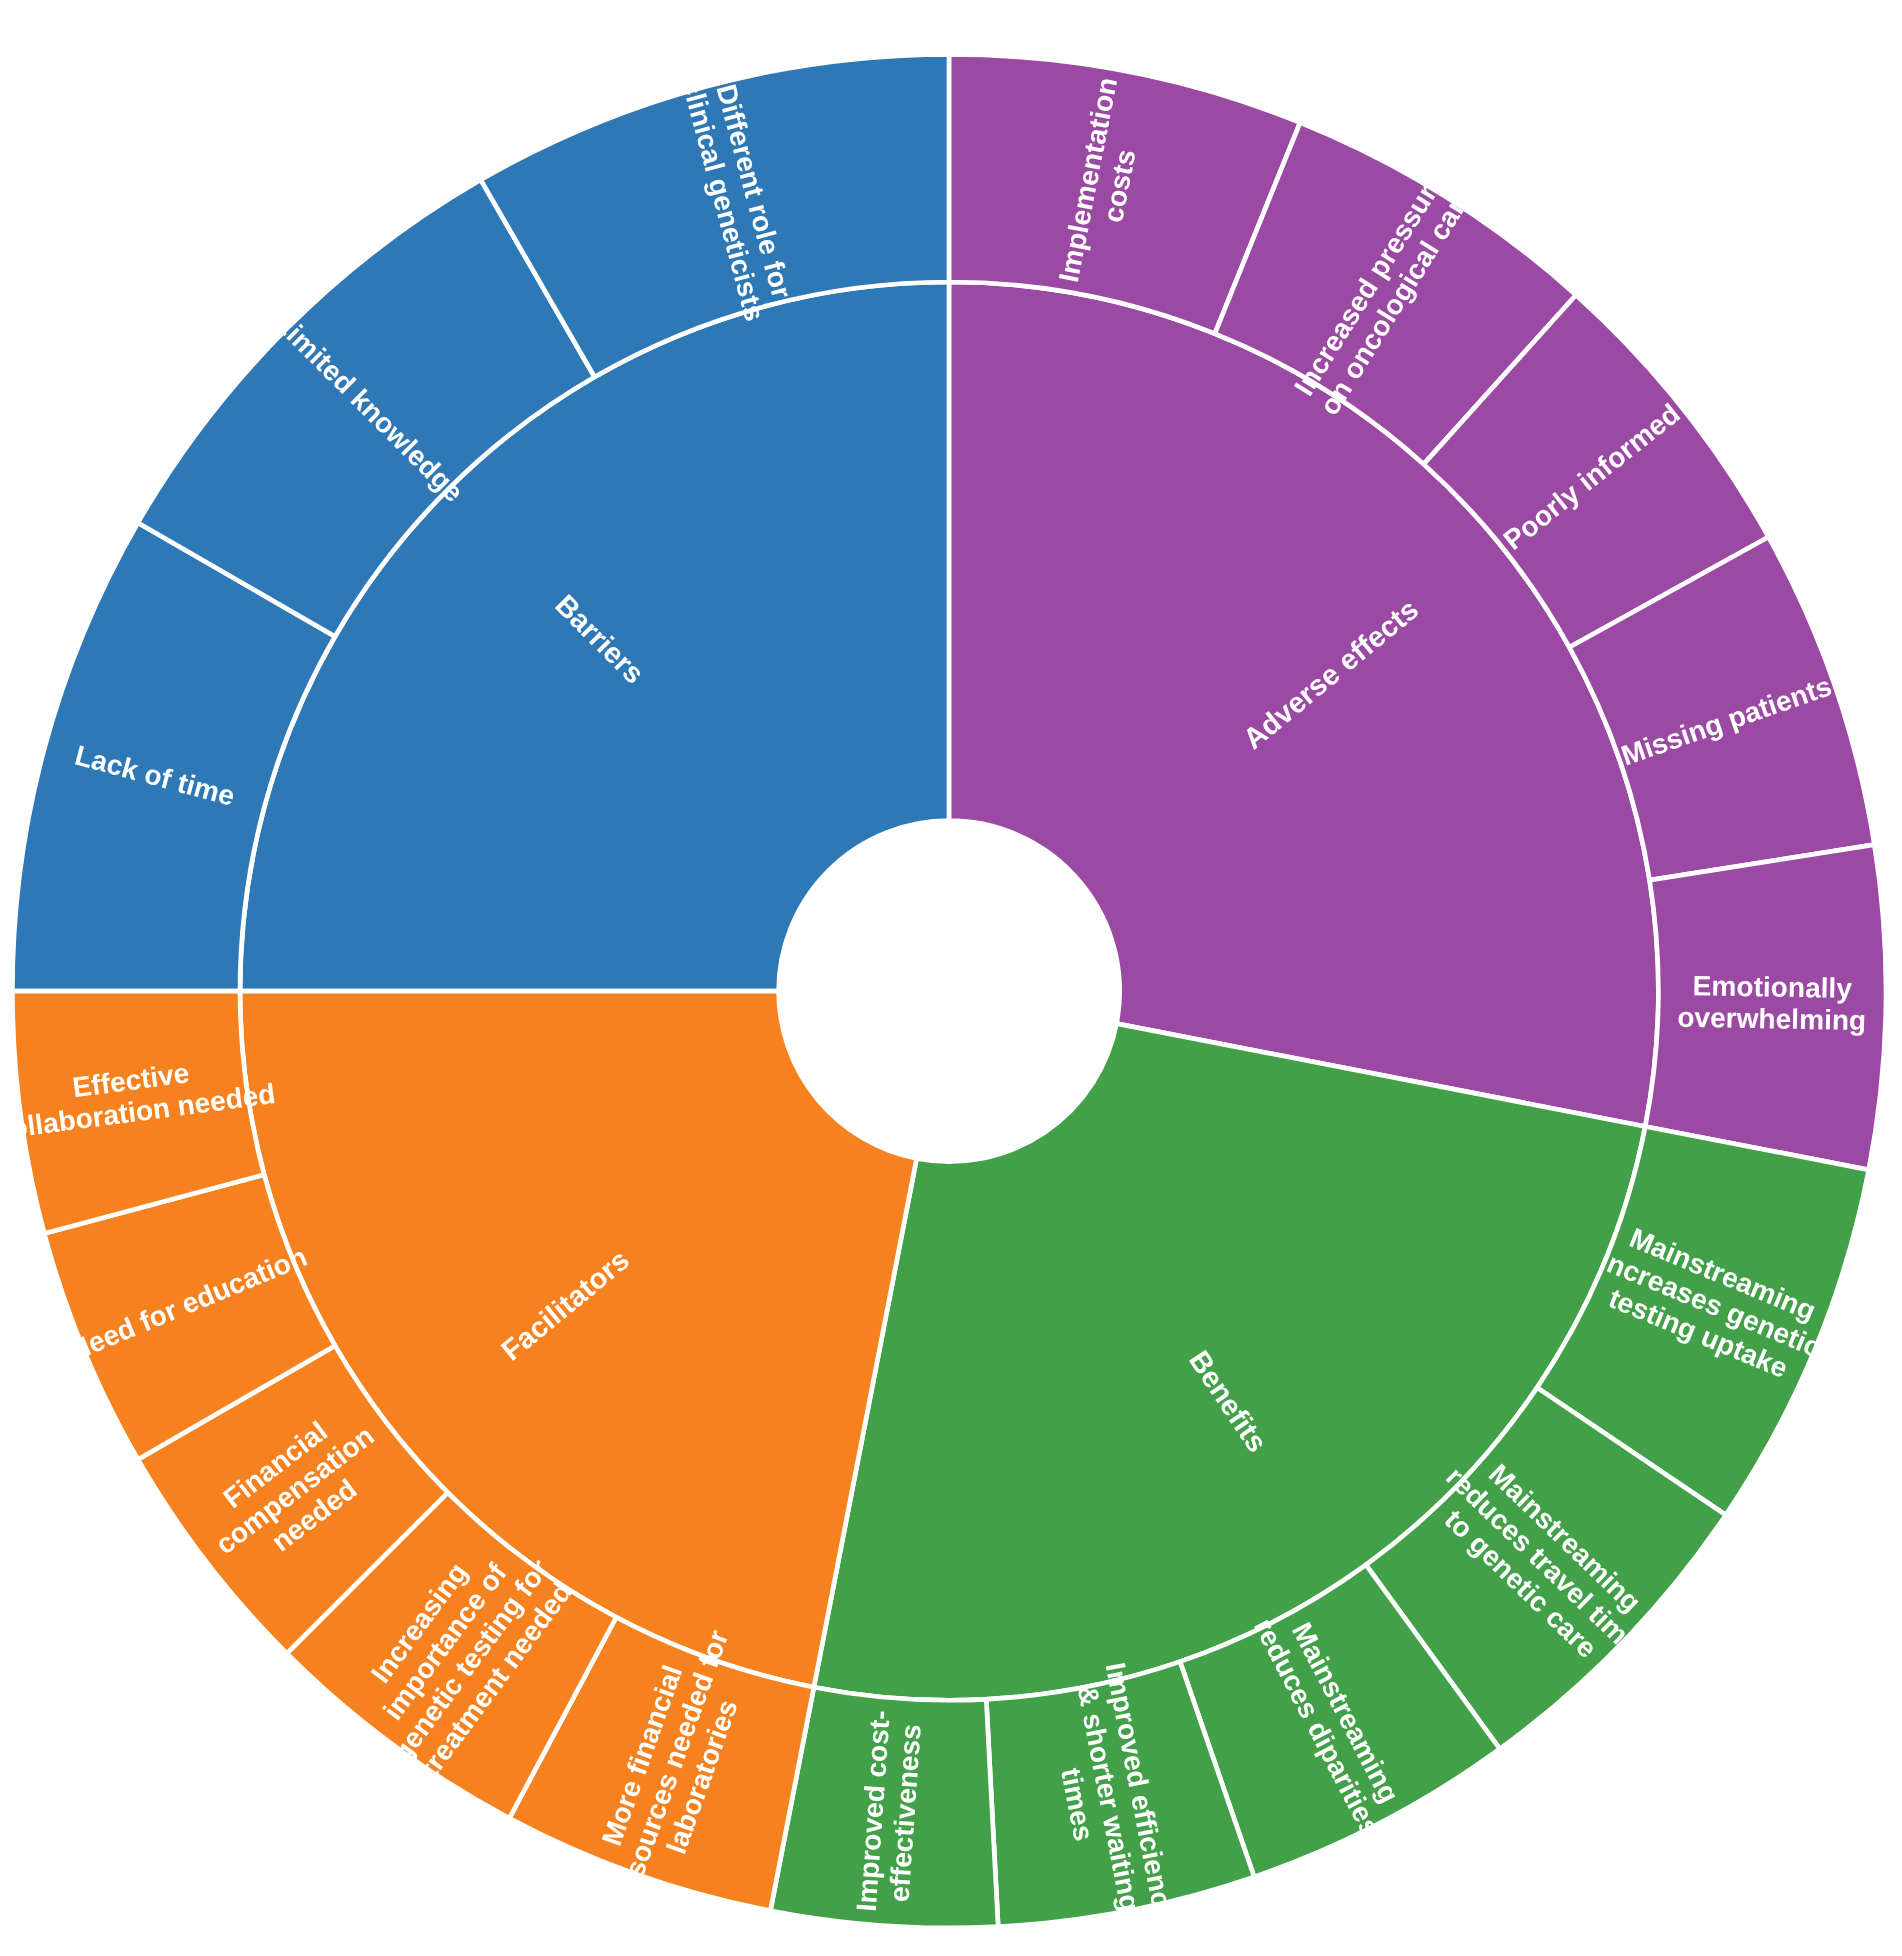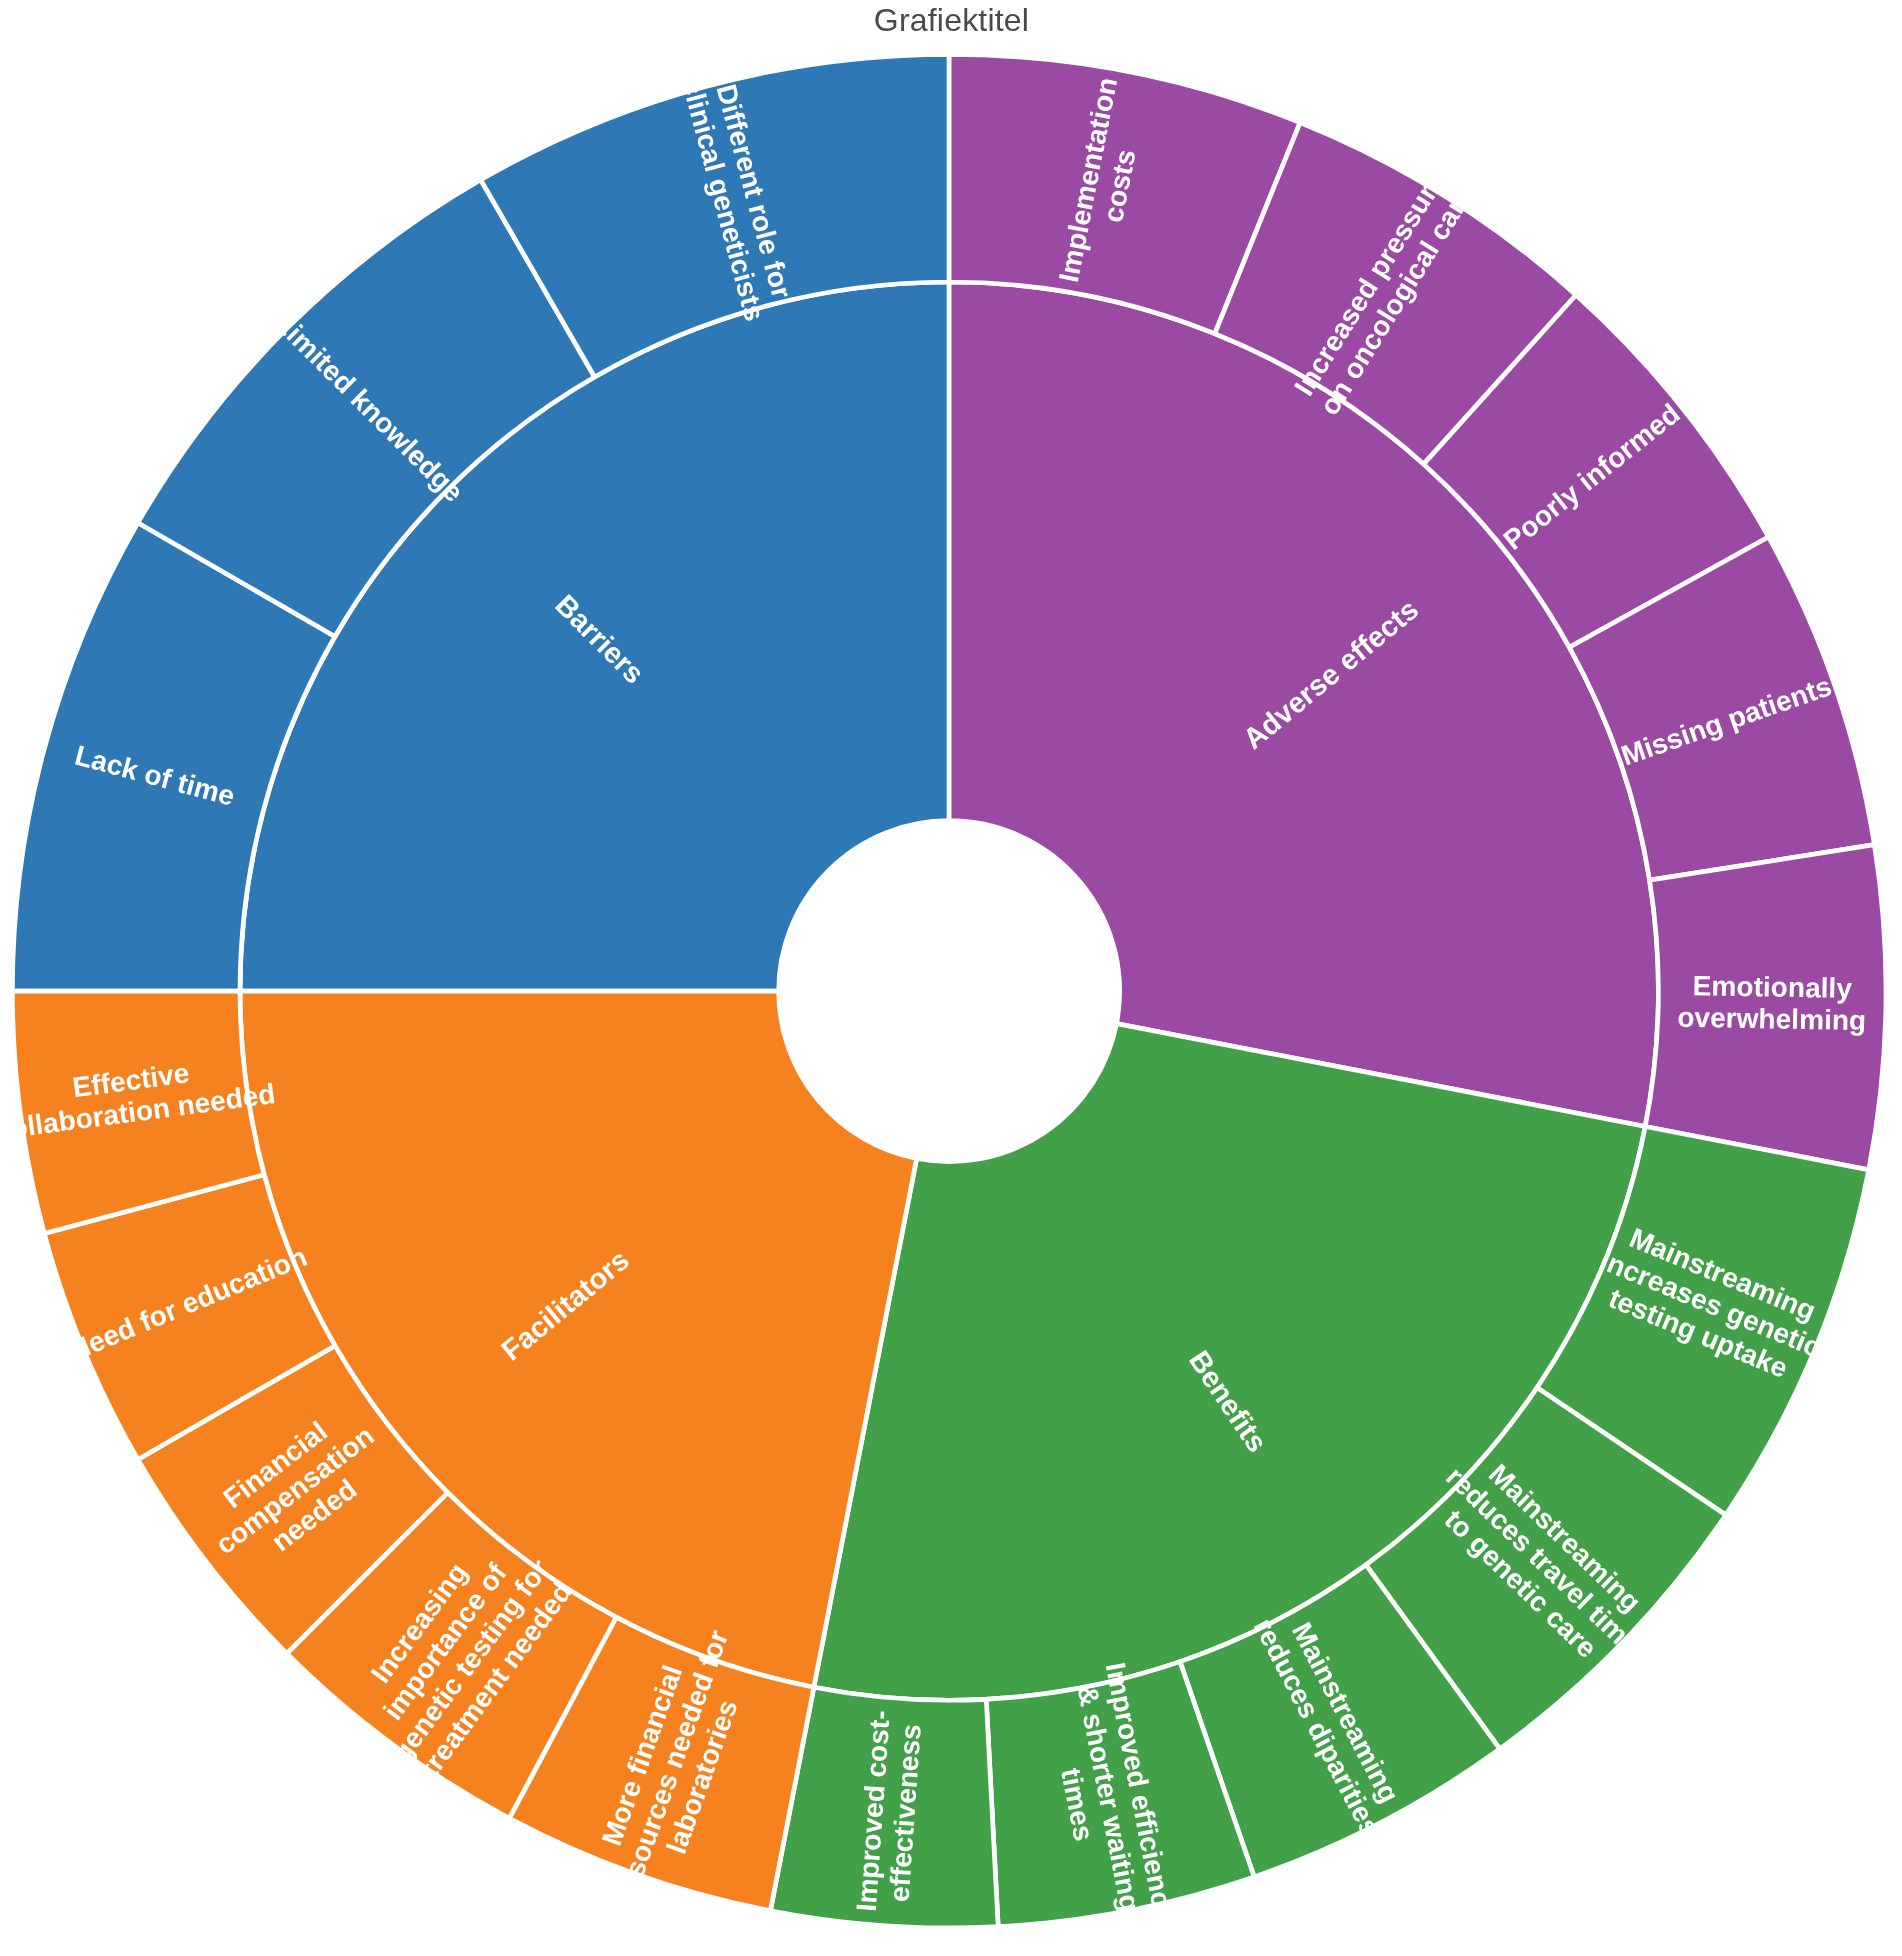--- a/index.html
+++ b/index.html
@@ -29,21 +29,20 @@
     paint-order:stroke;
   }
   .ring1-label{font-size:31px;}
   .ring2-label{font-size:30px;}
 </style>
 </head>
 <body>
 
 <div id="stage">
 
-  <div id="chart-title">Grafiektitel</div>
 
   <svg id="sunburst" width="1903" height="1956" viewBox="0 0 2031 2088">
     <g id="ring-inner">
         <path d="M 256 1058 A 757 757 0 0 1 1012.9999999999999 301
           L 1013 876 A 182 182 0 0 0 831 1058 Z" fill="#2e79b5" stroke="#ffffff" stroke-width="5" stroke-linejoin="round"></path>
         <path d="M 1013 301 A 757 757 0 0 1 1756.0917778698818 1202.4424095000445
           L 1191.656147387475 1092.7272371585311 A 182 182 0 0 0 1013 876 Z" fill="#9b4aa3" stroke="#ffffff" stroke-width="5" stroke-linejoin="round"></path>
         <path d="M 1756.0917778698818 1202.4424095000445 A 757 757 0 0 1 868.5575904999556 1801.0917778698818
           L 978.2727628414689 1236.656147387475 A 182 182 0 0 0 1191.656147387475 1092.7272371585311 Z" fill="#41a048" stroke="#ffffff" stroke-width="5" stroke-linejoin="round"></path>
         <path d="M 868.5575904999556 1801.0917778698818 A 757 757 0 0 1 256 1058

